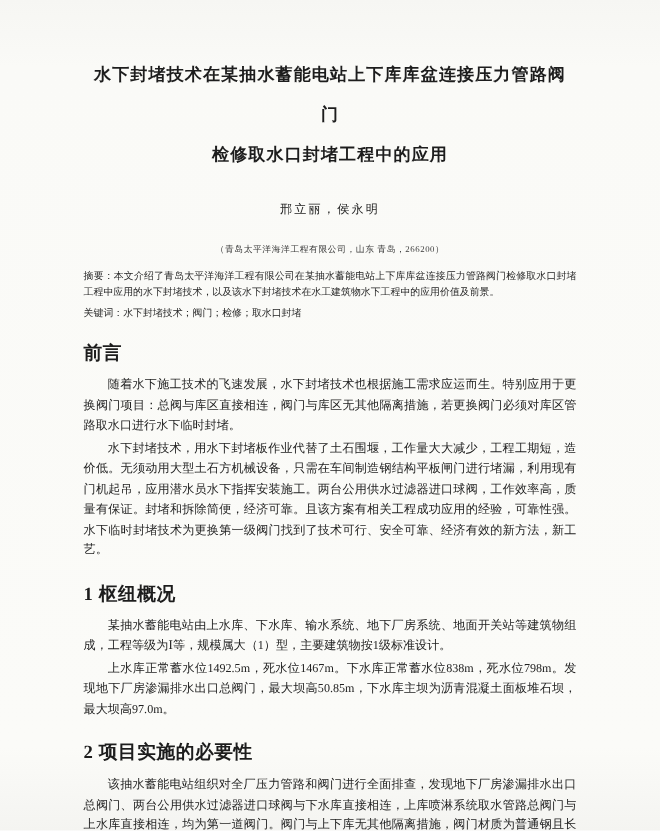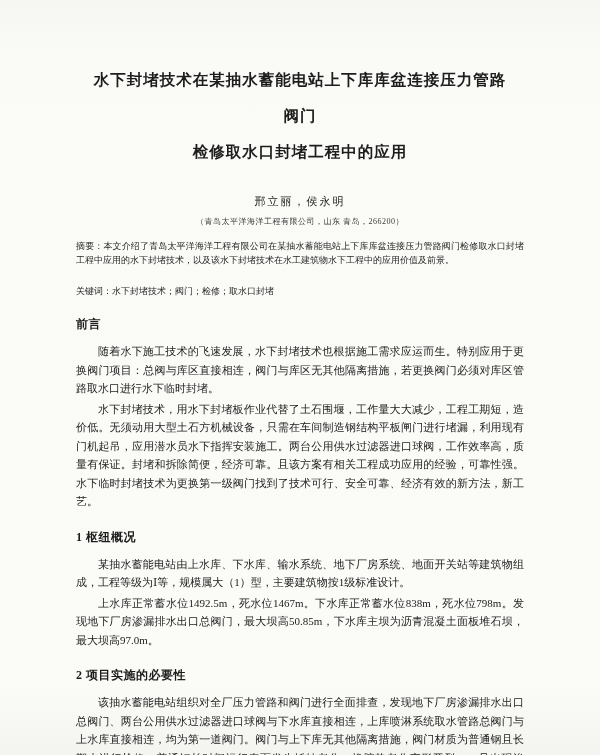--- a/index.html
+++ b/index.html
@@ -16,59 +16,59 @@
     -webkit-font-smoothing: antialiased;
   }
   .page {
     box-sizing: border-box;
     width: 600px;
     height: 755px;
     padding: 46px 76px 0 76px;
     overflow: hidden;
   }
   .title {
-    margin: 16px;
+    margin: 5px;
     text-align: center;
     font-weight: bold;
     font-size: 15.5px;
     line-height: 36px;
     letter-spacing: 1px;
   }
   .authors {
     text-align: center;
     font-size: 11px;
     margin-top: 24px;
     letter-spacing: 2px;
   }
   .affiliation {
     text-align: center;
     font-size: 8px;
-    margin-top: 7px;
+    margin-top: 23px;
     color: #3a3a3a;
     letter-spacing: 0.5px;
   }
   .abstract {
     margin: 12px 0 0 0;
     font-size: 9px;
     line-height: 14px;
     text-align: justify;
     color: #262626;
   }
   .abstract .lbl, .keywords .lbl {
     font-weight: normal;
   }
   .keywords {
-    margin: 17px 0 0 0;
+    margin: 5px 0 0 0;
     font-size: 9px;
     line-height: 14px;
     color: #262626;
   }
   .section-heading {
     margin: 18px 0 9px 0;
-    font-size: 12px;
+    font-size: 17px;
     font-weight: bold;
     letter-spacing: 0.5px;
   }
   .para {
     margin: 0 0 2px 0;
     font-size: 11px;
     line-height: 18.5px;
     text-align: justify;
     text-indent: 2em;
     color: #222;

